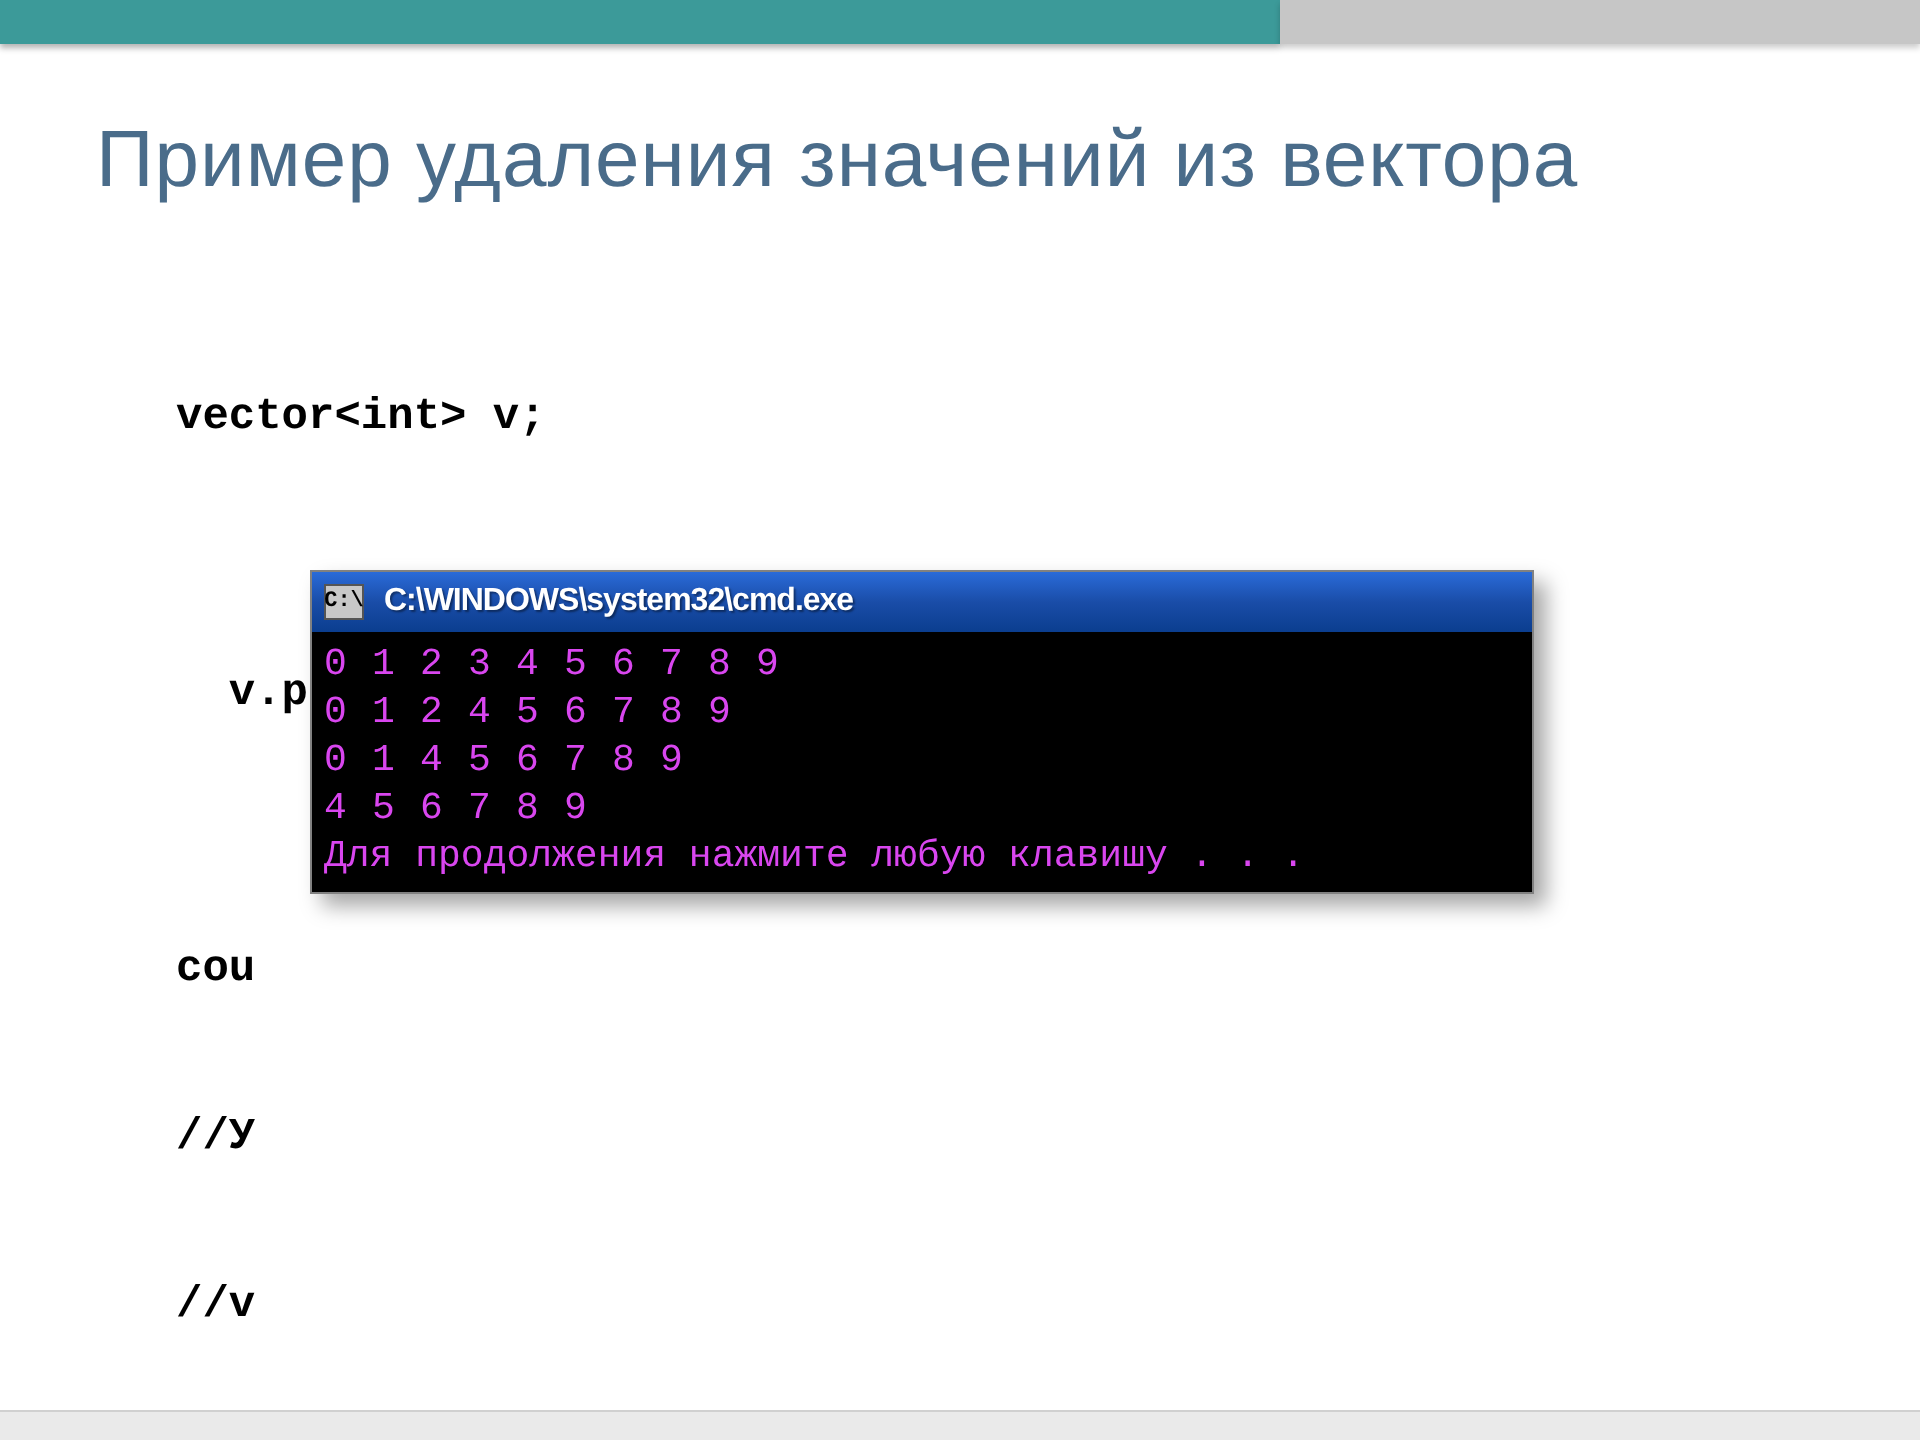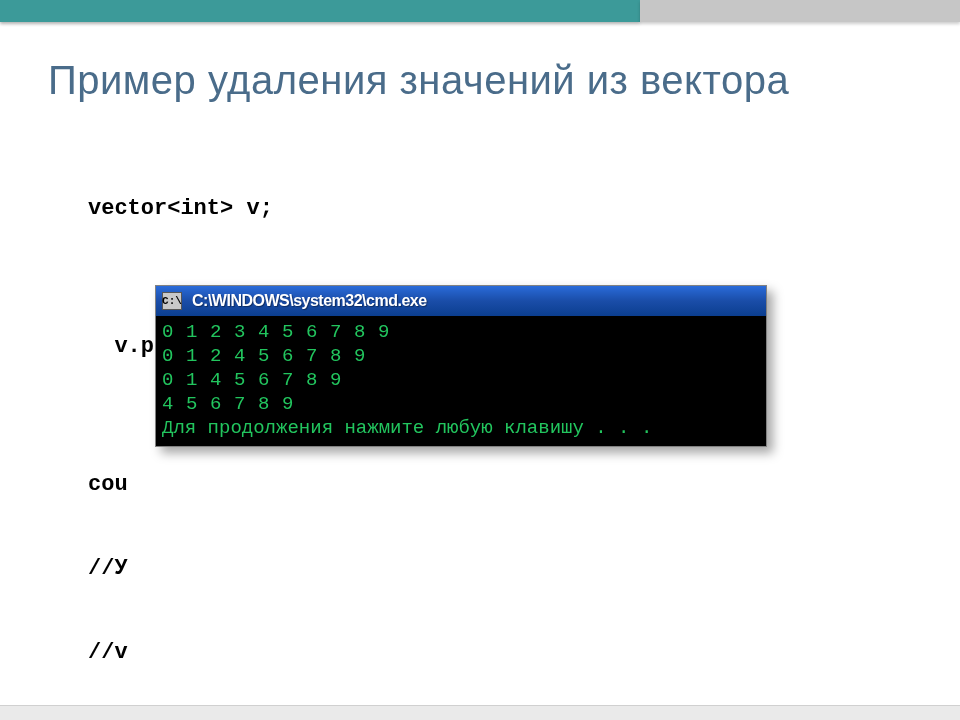--- a/index.html
+++ b/index.html
@@ -95,21 +95,21 @@
   .console-title-text {
     font-weight: bold;
     letter-spacing: -0.5px;
     text-shadow: 1px 1px 1px rgba(0,0,0,0.4);
     text-align: center;
   }
   .console-body {
     padding: 4px 6px 6px 6px;
     font-family: "Lucida Console", "Courier New", monospace;
     font-size: 19px;
-    color: #22c55e;
+    color: #d946ef;
     line-height: 24px;
     letter-spacing: 0px;
     white-space: pre;
     background: #000;
   }
   .console-row {
     display: block;
   }
   .console-row span.num {
     display: inline-block;

